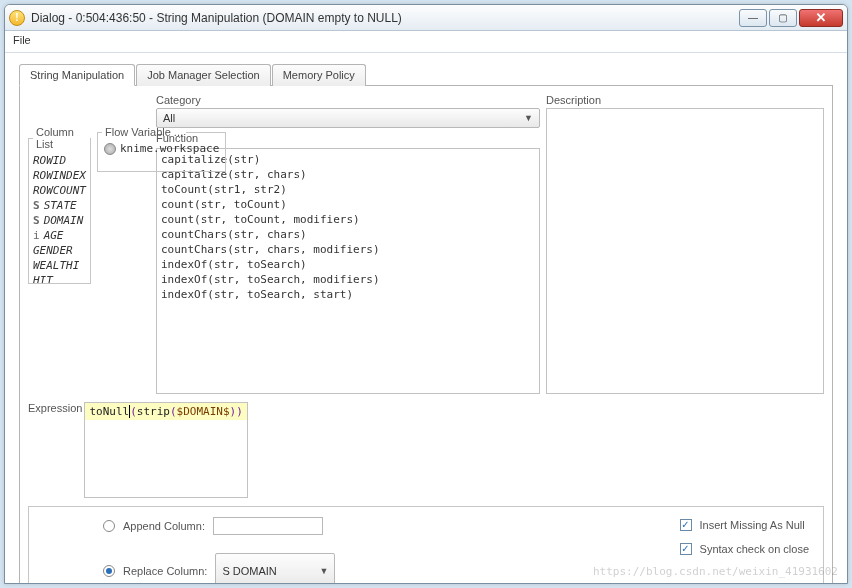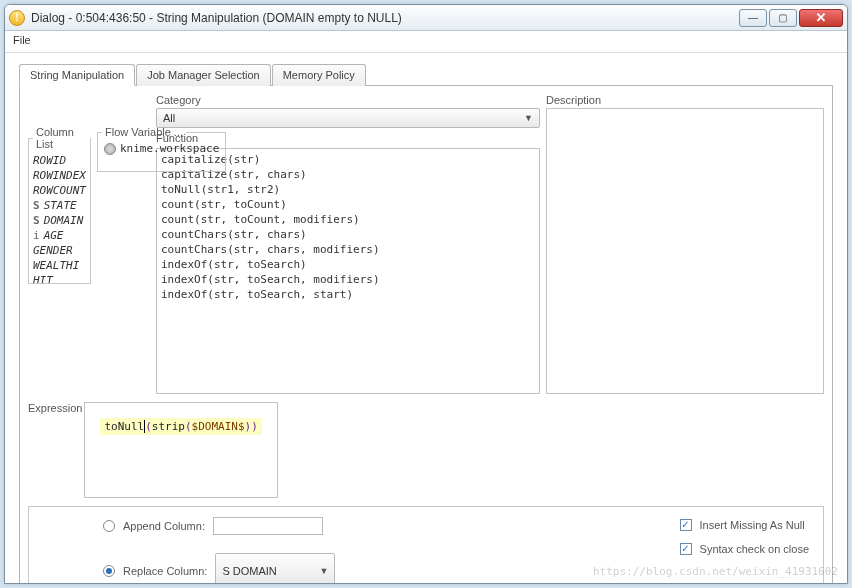--- a/index.html
+++ b/index.html
@@ -190,21 +190,21 @@
       overflow-y: scroll;
       padding: 4px;
     }
 
     .exprsec { display:flex;flex-direction:row;gap:2px; }
     .expr-box {
       border: 1px solid #c2c2c2;
       height: 96px;
       background: #fff;
       overflow-y: scroll;
-      padding: 15px;
+      padding: 0;
     }
     .expr-line {
       background: #fdfdc1;
       padding: 2px 4px;
       font-family: Consolas, monospace;
       font-size: 11px;
       white-space: pre;
     }
     .tok-fn { color: #222; }
     .tok-var { color: #7a3c00; }
@@ -341,21 +341,21 @@
             <span class="lbl">Category</span>
             <div class="combo">
               <span>All</span>
               <span class="arrow">▼</span>
             </div>
           </div>
           <span class="lbl">Function</span>
           <div class="func-list">
             <div>capitalize(str)</div>
             <div>capitalize(str, chars)</div>
-            <div>toNull(str1, str2)</div>
+            <div>toCount(str1, str2)</div>
             <div>count(str, toCount)</div>
             <div>count(str, toCount, modifiers)</div>
             <div>countChars(str, chars)</div>
             <div>countChars(str, chars, modifiers)</div>
             <div>indexOf(str, toSearch)</div>
             <div>indexOf(str, toSearch, modifiers)</div>
             <div>indexOf(str, toSearch, start)</div>
           </div>
         </div>
 

